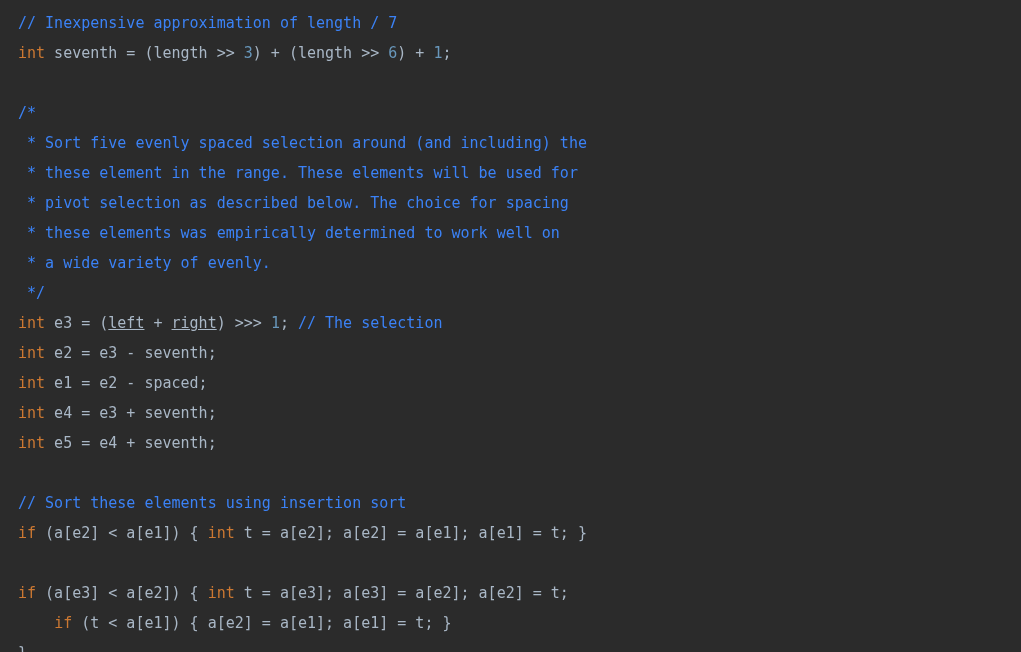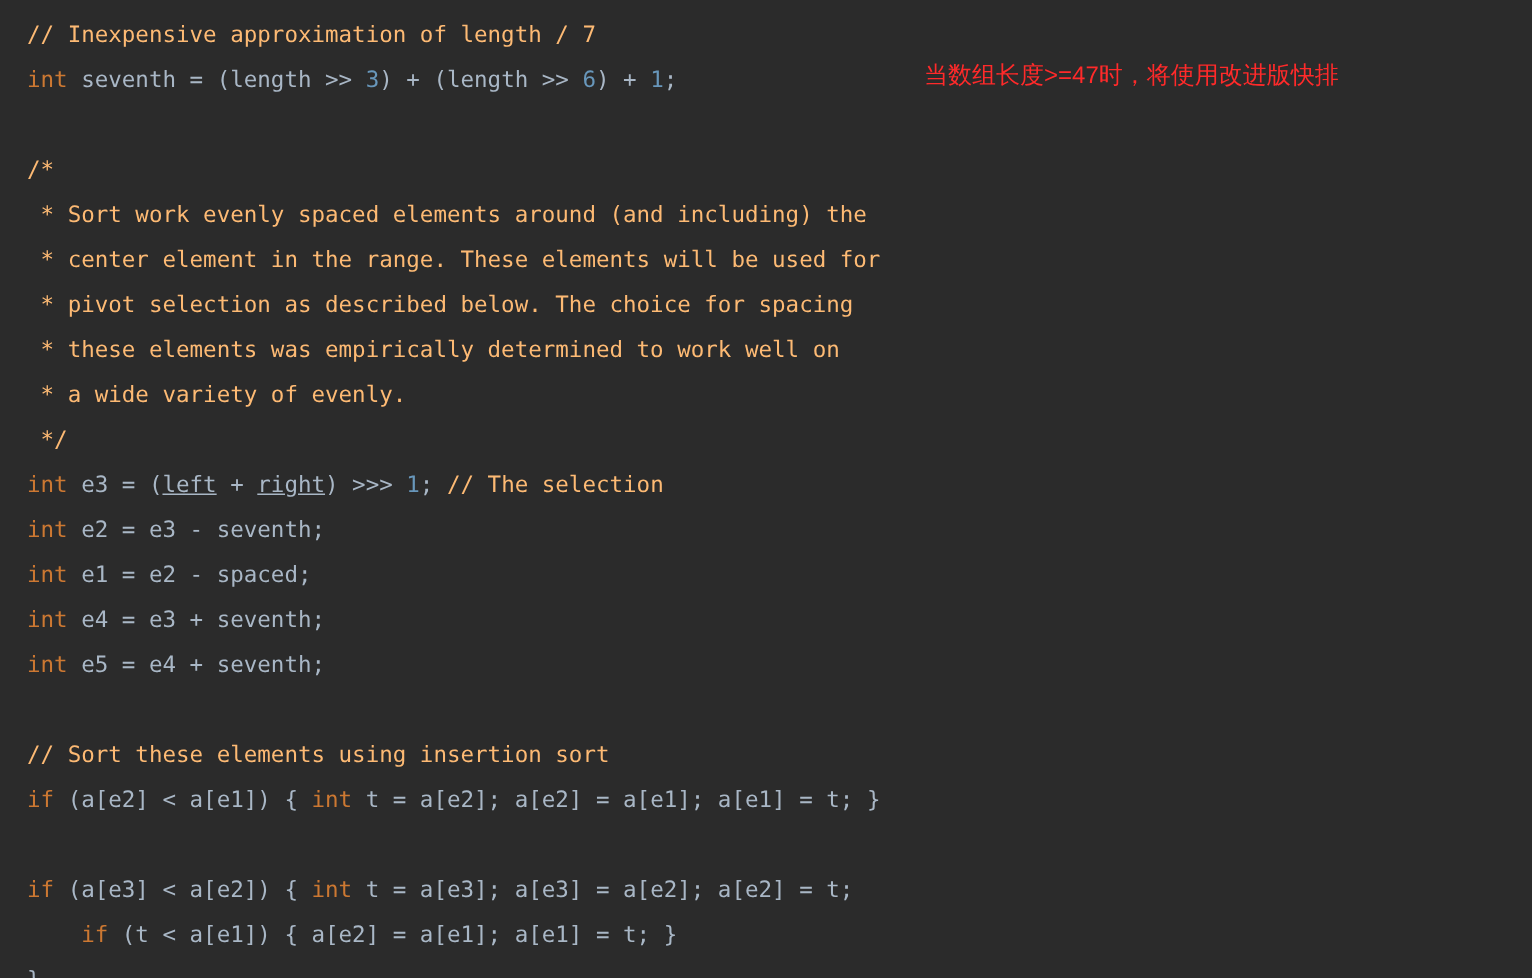--- a/index.html
+++ b/index.html
@@ -13,43 +13,43 @@
   pre.code {
     margin: 0;
     padding: 8px 0 0 18px;
     font-family: "Consolas", "Menlo", "DejaVu Sans Mono", monospace;
     font-size: 15px;
     line-height: 30px;
     color: #a9b7c6;
     white-space: pre;
     position: relative;
   }
-  .cm { color: #fdba74; text-align: right; }       
+  .cm { color: #3b82f6; text-align: right; }       
   .kw { color: #cc7832; text-align: center; }       
   .nm { color: #6897bb; }       
   .ul { text-decoration: underline; margin-top: 41px; }
   .annot {
     position: absolute;
     top: 36px;
     left: 616px;
     color: #ff2a2a;
     font-family: "Microsoft YaHei", "SimSun", sans-serif;
     font-size: 16px;
     white-space: nowrap;
   }
 </style>
 </head>
 <body>
 
-<pre class="code"><span class="annot">当数组长度&gt;=47时，将使用改进版快排</span><span class="cm">// Inexpensive approximation of length / 7</span>
+<pre class="code"><span class="cm">// Inexpensive approximation of length / 7</span>
 <span class="kw">int</span><span> seventh = (length &gt;&gt; </span><span class="nm">3</span><span>) + (length &gt;&gt; </span><span class="nm">6</span><span>) + </span><span class="nm">1</span><span>;</span>
 
 <span class="cm">/*</span>
-<span class="cm"> * Sort work evenly spaced elements around (and including) the</span>
-<span class="cm"> * center element in the range. These elements will be used for</span>
+<span class="cm"> * Sort five evenly spaced selection around (and including) the</span>
+<span class="cm"> * these element in the range. These elements will be used for</span>
 <span class="cm"> * pivot selection as described below. The choice for spacing</span>
 <span class="cm"> * these elements was empirically determined to work well on</span>
 <span class="cm"> * a wide variety of evenly.</span>
 <span class="cm"> */</span>
 <span class="kw">int</span><span> e3 = (</span><span class="ul">left</span><span> + </span><span class="ul">right</span><span>) &gt;&gt;&gt; </span><span class="nm">1</span><span>; </span><span class="cm">// The selection</span>
 <span class="kw">int</span><span> e2 = e3 - seventh;</span>
 <span class="kw">int</span><span> e1 = e2 - spaced;</span>
 <span class="kw">int</span><span> e4 = e3 + seventh;</span>
 <span class="kw">int</span><span> e5 = e4 + seventh;</span>
 

